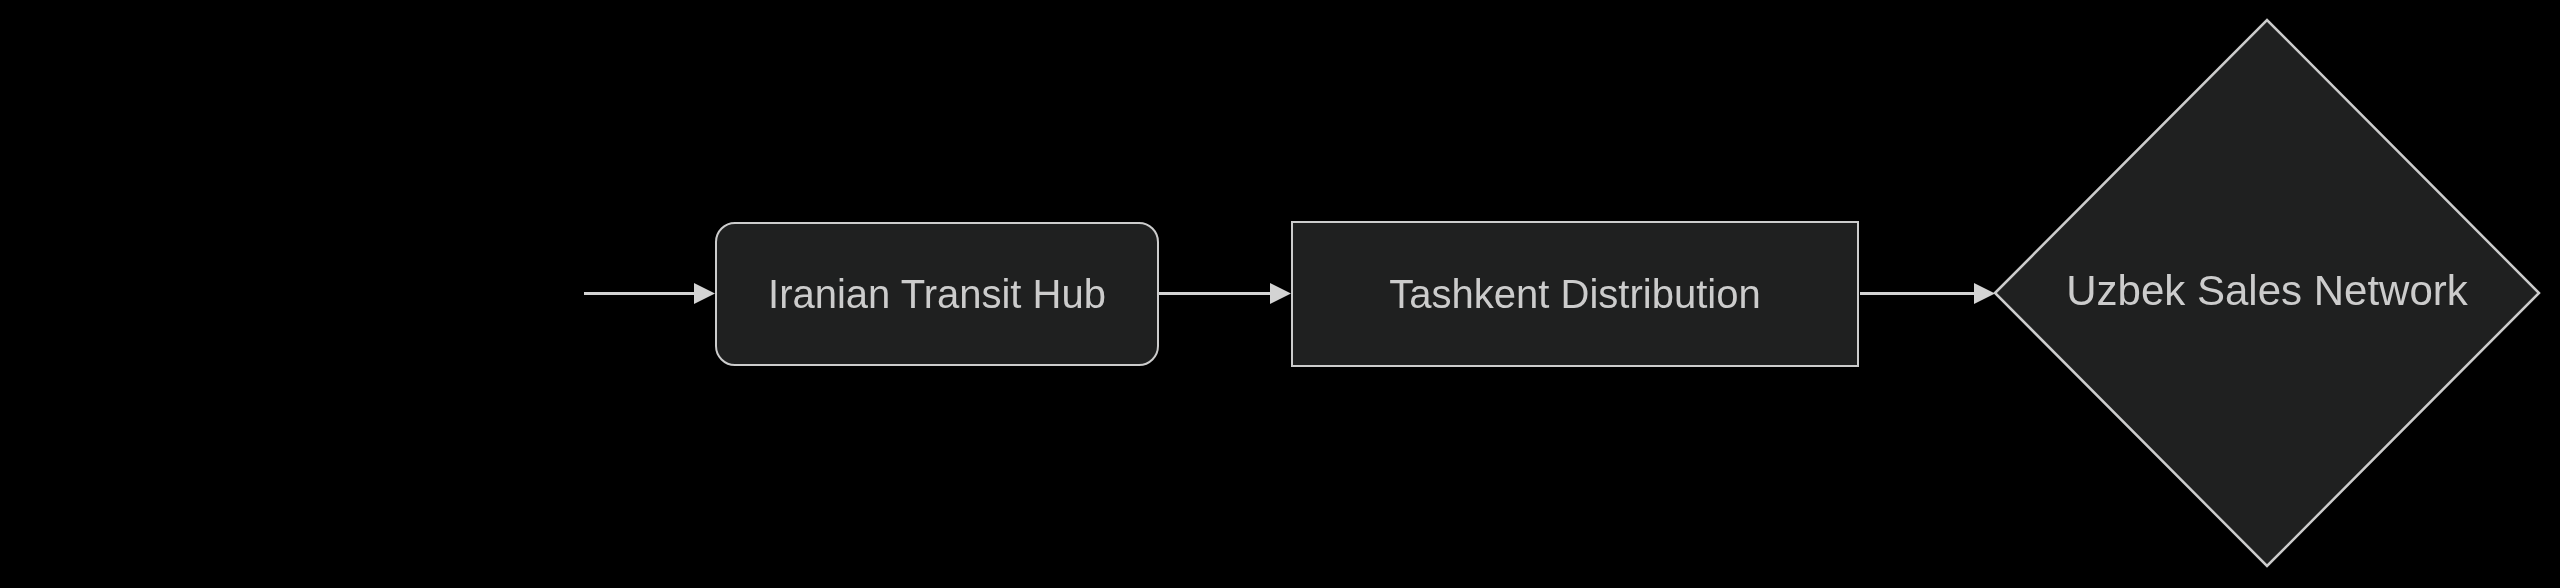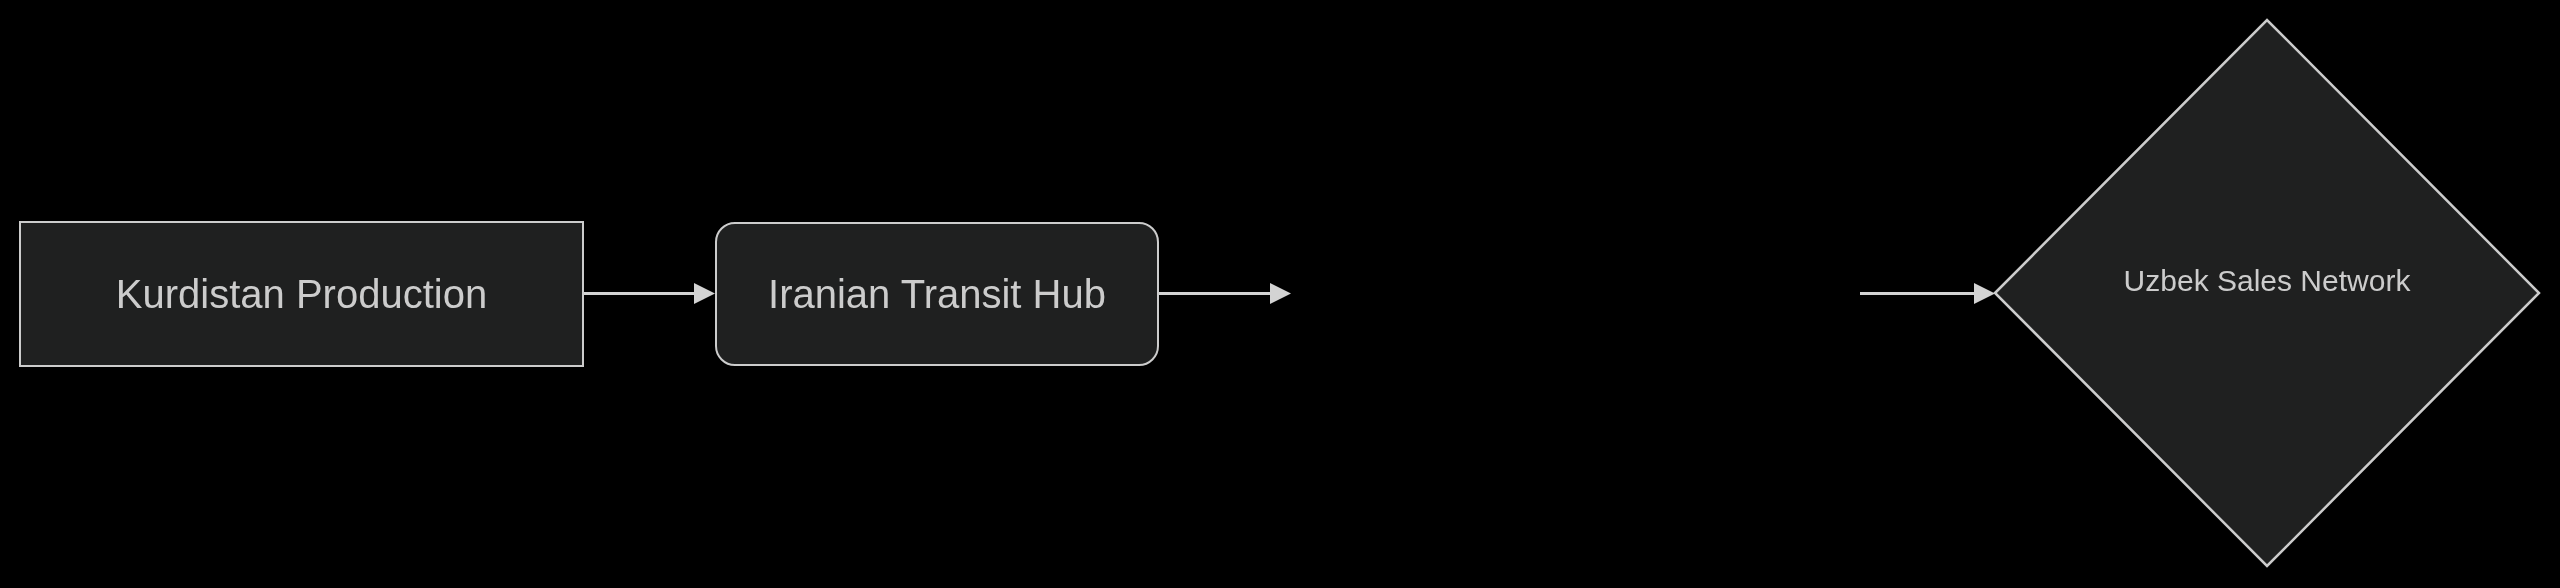--- a/index.html
+++ b/index.html
@@ -49,28 +49,28 @@
     line-height: 1.2;
     text-align: center;
     white-space: nowrap;
   }
   .node-a { left: 19px;   top: 221px; width: 565px; height: 146px; }
   .node-b { left: 715px;  top: 222px; width: 444px; height: 144px; border-radius: 20px; }
   .node-c { left: 1291px; top: 221px; width: 568px; height: 146px; }
   .node-d-label {
     position: absolute;
     left: 1995px;
-    top: 8px;
+    top: 18px;
     width: 544px;
     height: 546px;
     display: flex;
     align-items: center;
     justify-content: center;
     color: var(--text-color, #cccccc);
-    font-size: 30px;
+    font-size: 42px;
     text-align: center;
     white-space: nowrap;
   }
 </style>
 </head>
 <body>
 
 <div class="canvas">
 
   <svg class="edges-layer" viewBox="0 0 2560 588" xmlns="http://www.w3.org/2000/svg">
@@ -86,26 +86,26 @@
     </g>
 
     <g>
       <line class="edge-line" x1="1860" y1="293.5" x2="1976" y2="293.5"></line>
       <polygon class="edge-arrowhead" points="1995,293.5 1974,283 1974,304"></polygon>
     </g>
 
     <polygon class="diamond-shape" points="1995,293 2267,20 2539,293 2267,566"></polygon>
   </svg>
 
-  <div class="node node-a">
-    <span>Kurdistan Production</span>
-  </div>
 
   <div class="node node-b">
     <span>Iranian Transit Hub</span>
   </div>
 
+  <div class="node node-c">
+    <span>Tashkent Distribution</span>
+  </div>
 
   <div class="node-d-label">
     <span>Uzbek Sales Network</span>
   </div>
 
 </div>
 
 </body></html>

